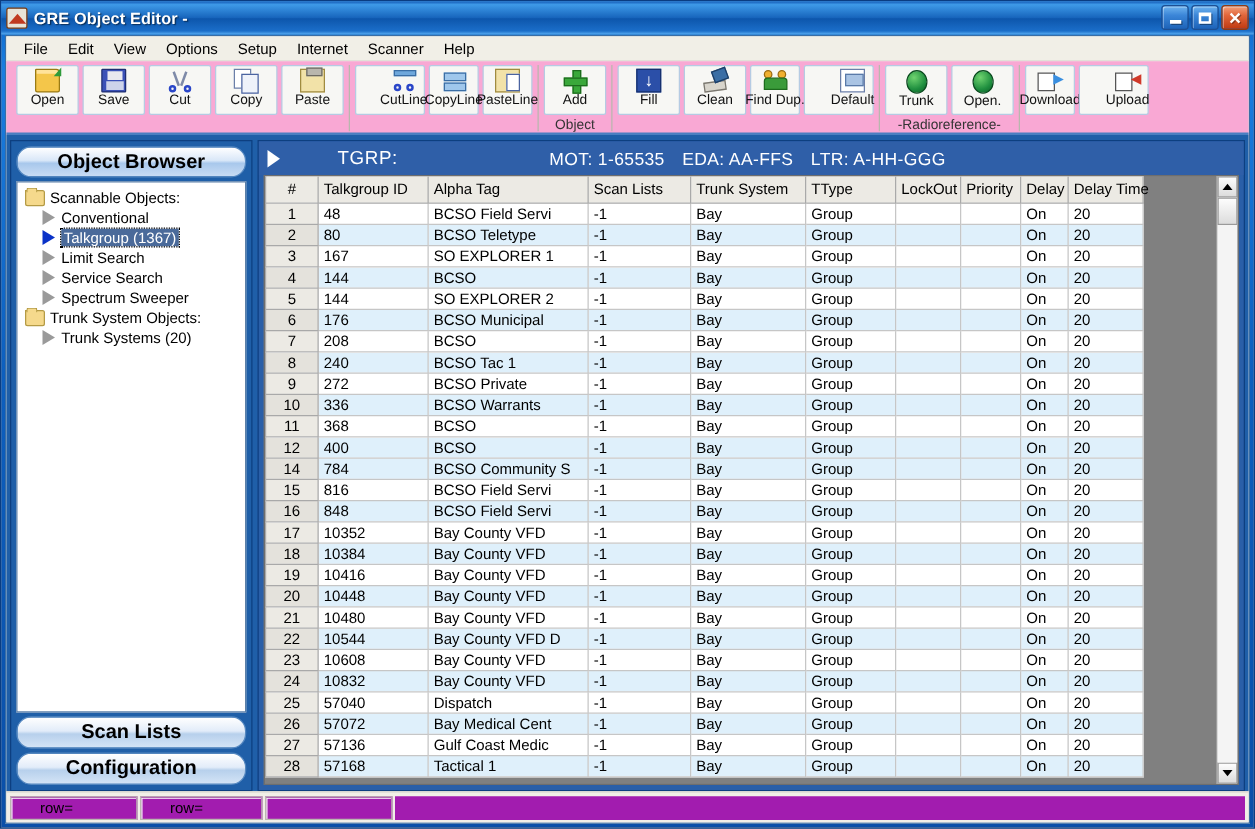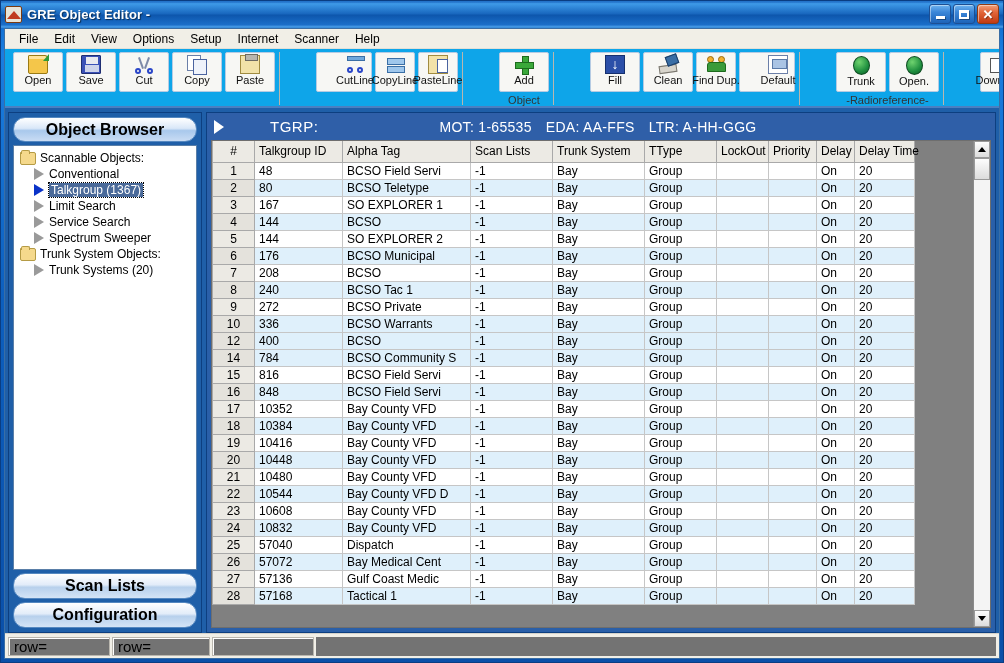--- a/index.html
+++ b/index.html
@@ -117,27 +117,26 @@
     font-size: 12px;
     color: #000;
     padding: 2px 8px;
     cursor: default;
     white-space: nowrap;
   }
 
   
   #toolbar {
     flex: 0 0 59px;
-    background: #0ea5e9;
+    background: #f9a8d4;
     border-bottom: 2px solid #4a7fc1;
     display: flex;
     align-items: flex-start;
     padding: 3px 2px 0 4px;
     position: relative;
-    gap: 32px;
   }
   .tb-group {
     display: flex;
     flex-direction: column;
     border-right: 1px solid #b9b6ad;
     padding: 0 4px;
     height: 53px;
     justify-content: flex-start;
   }
   .tb-group:last-child { border-right: none; }
@@ -403,24 +402,24 @@
     background: #f1efe7;
     display: flex;
     align-items: center;
     padding: 2px 3px;
     gap: 2px;
     border-top: 1px solid #d6d3cb;
   }
   .status-cell {
     height: 19px;
     border: 1px solid #bab7af;
-    background: #737373;
+    background: #a21caf;
     display: flex; align-items: center;
-    padding-left: 5px;
-    font-size: 15px;
+    padding-left: 23px;
+    font-size: 12px;
     color: #000;
     box-shadow: inset 1px 1px 0 #ffffff;
   }
   #status-1 { flex: 0 0 102px; }
   #status-2 { flex: 0 0 98px; }
   #status-3 { flex: 0 0 102px; }
   #status-4 { flex: 1 1 auto; border: none; box-shadow: none; position: relative; }
 </style>
 </head>
 <body>
@@ -758,20 +757,32 @@
                     <td>336</td>
                     <td>BCSO Warrants</td>
                     <td>-1</td>
                     <td>Bay</td>
                     <td>Group</td>
                     <td></td>
                     <td></td>
                     <td>On</td>
                     <td>20</td>
                   </tr>
+                  <tr class="">
+                    <td class="rownum">11</td>
+                    <td>368</td>
+                    <td>BCSO</td>
+                    <td>-1</td>
+                    <td>Bay</td>
+                    <td>Group</td>
+                    <td></td>
+                    <td></td>
+                    <td>On</td>
+                    <td>20</td>
+                  </tr>
                   <tr class="alt">
                     <td class="rownum">12</td>
                     <td>400</td>
                     <td>BCSO</td>
                     <td>-1</td>
                     <td>Bay</td>
                     <td>Group</td>
                     <td></td>
                     <td></td>
                     <td>On</td>

